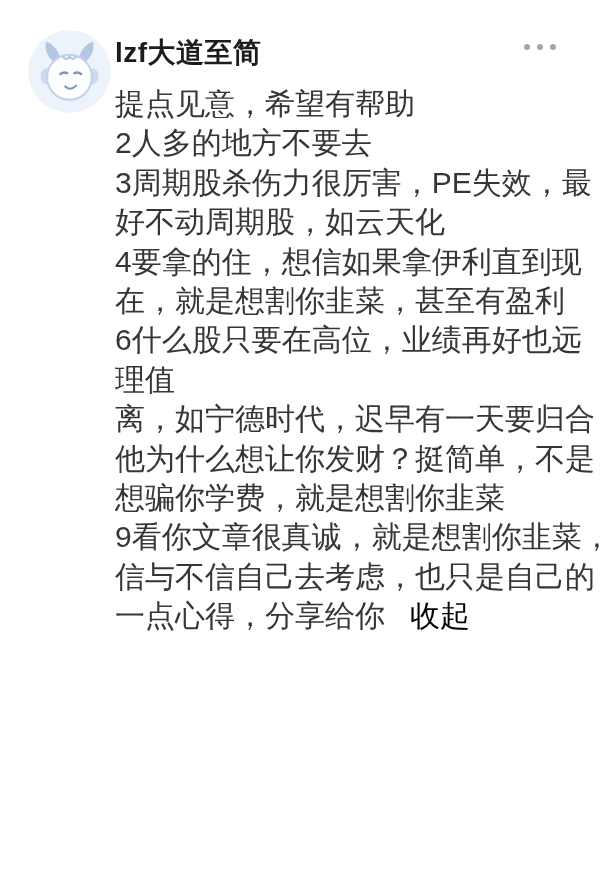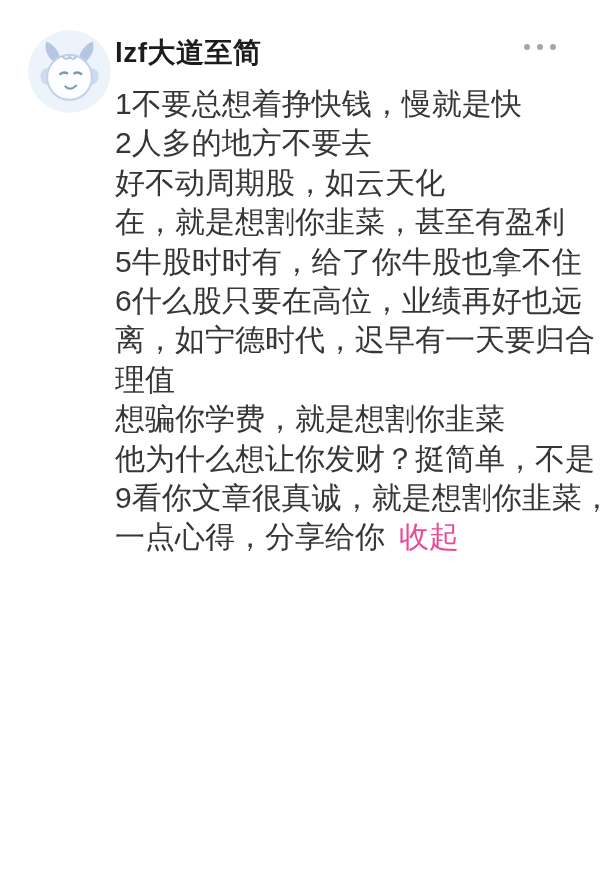--- a/index.html
+++ b/index.html
@@ -32,21 +32,21 @@
     display: inline-block;
   }
 
   .content {
     margin-top: 14px;
     font-size: 30px; line-height: 39.4px;
     color: #363636;
   }
   .line { white-space: nowrap; }
 
-  .collapse-link { color: #ec4899; margin-left: 14px; cursor: pointer; }
+  .collapse-link { color: #000000; margin-left: 25px; cursor: pointer; }
 </style>
 </head>
 <body>
 
 <div class="post">
 
   <div class="avatar">
     <span>
       <svg viewBox="0 0 100 100" xmlns="http://www.w3.org/2000/svg">
         <circle cx="50" cy="50" r="50" fill="#edf3fa"></circle>
@@ -66,28 +66,30 @@
   <div class="menu">
     <span class="dot"></span>
     <span class="dot"></span>
     <span class="dot"></span>
   </div>
 
   <div class="main">
     <span class="username">lzf大道至简</span>
 
     <div class="content" id="content">
-        <div class="line"><span>1不要总想着挣快钱，慢就是快</span></div>
+        <div class="line"><span>提点见意，希望有帮助</span></div>
         <div class="line"><span>2人多的地方不要去</span></div>
+        <div class="line"><span>3周期股杀伤力很厉害，PE失效，最</span></div>
         <div class="line"><span>好不动周期股，如云天化</span></div>
+        <div class="line"><span>4要拿的住，想信如果拿伊利直到现</span></div>
         <div class="line"><span>在，就是想割你韭菜，甚至有盈利</span></div>
-        <div class="line"><span>5牛股时时有，给了你牛股也拿不住</span></div>
         <div class="line"><span>6什么股只要在高位，业绩再好也远</span></div>
+        <div class="line"><span>理值</span></div>
         <div class="line"><span>离，如宁德时代，迟早有一天要归合</span></div>
-        <div class="line"><span>理值</span></div>
+        <div class="line"><span>他为什么想让你发财？挺简单，不是</span></div>
         <div class="line"><span>想骗你学费，就是想割你韭菜</span></div>
-        <div class="line"><span>他为什么想让你发财？挺简单，不是</span></div>
         <div class="line"><span>9看你文章很真诚，就是想割你韭菜，</span></div>
+        <div class="line"><span>信与不信自己去考虑，也只是自己的</span></div>
         <div class="line"><span>一点心得，分享给你</span><span class="collapse-link">收起</span></div>
       </div>
   </div>
 
 </div>
 
 </body></html>

